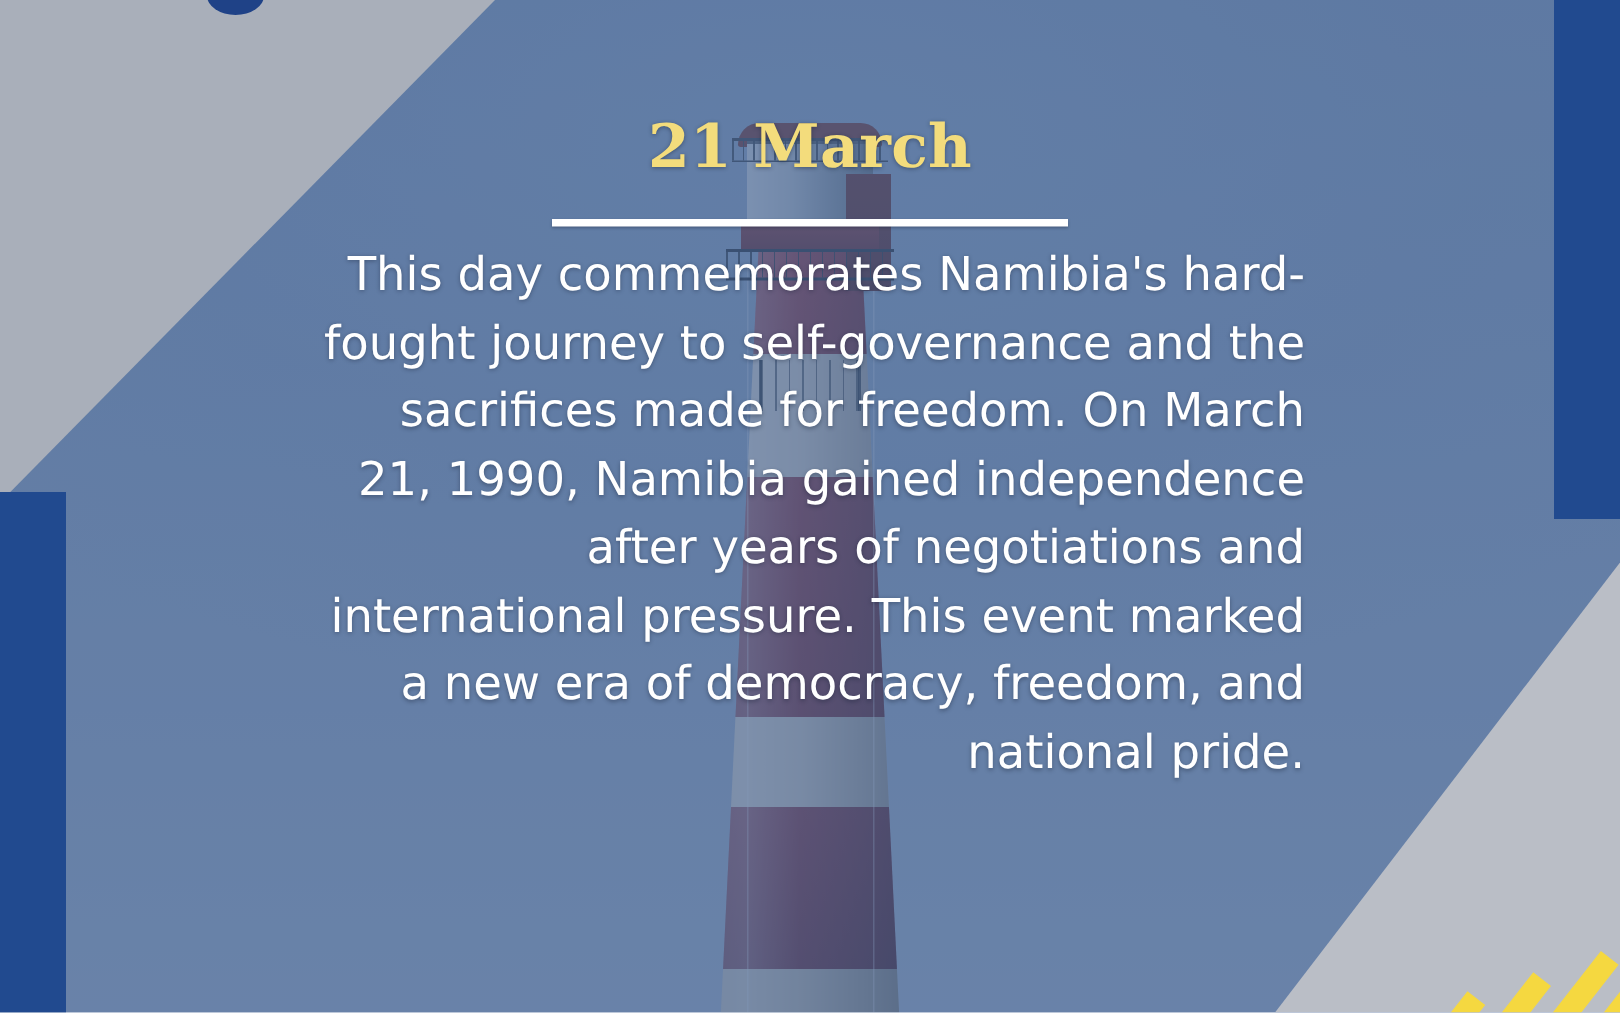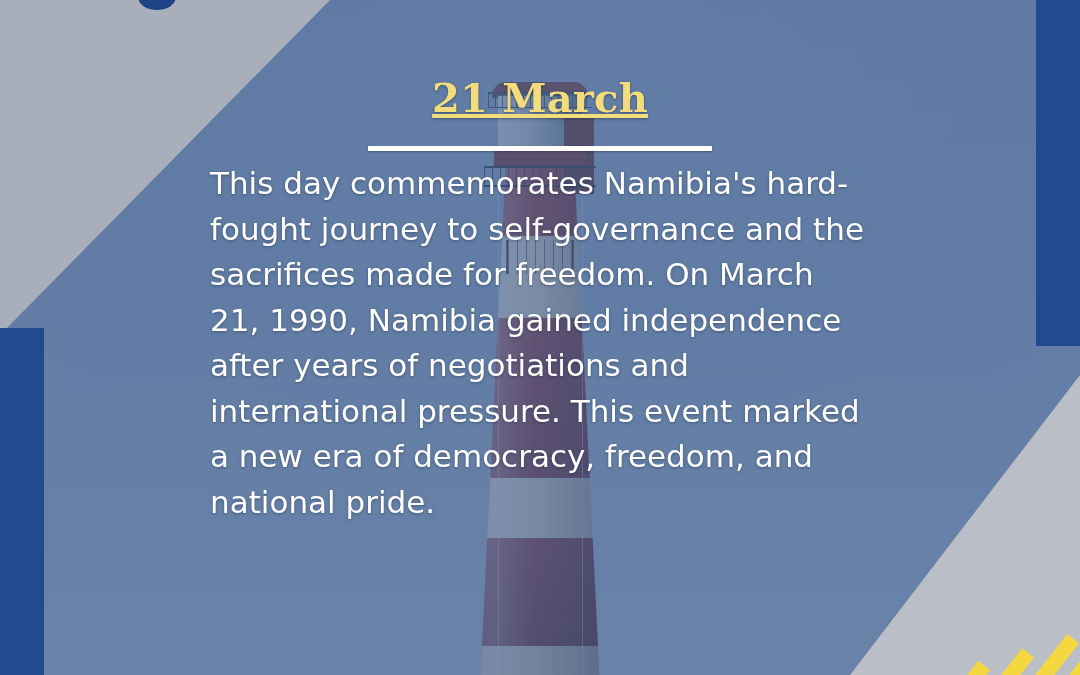--- a/index.html
+++ b/index.html
@@ -197,21 +197,20 @@
   .date-line {
     margin: 0;
     padding-top: 78px;
     font-family: "DejaVu Serif", "Liberation Serif", serif;
     font-size: 40px;
     font-weight: 700;
     letter-spacing: 0.2px;
     color: #f3dc7c;
     text-shadow: 0 1px 3px rgba(20,30,50,0.45);
     line-height: 1;
-    text-decoration: underline;
   }
   .divider {
     width: 344px;
     height: 5px;
     margin: 28px auto 0 auto;
     background: #ffffff;
     box-shadow: 0 1px 2px rgba(20,30,50,0.35);
   }
   .main-title {
     margin: 0;
@@ -225,21 +224,21 @@
     line-height: 1.15;
   }
   .body-copy {
     width: 660px;
     margin: 10px auto 0 auto;
     font-family: "DejaVu Sans", "Liberation Sans", sans-serif;
     font-size: 31px;
     font-weight: 400;
     line-height: 1.47;
     color: #ffffff;
-    text-align: left;
+    text-align: right;
     text-shadow: 0 1px 3px rgba(20,30,50,0.40);
   }
 </style>
 </head>
 <body>
 
 <div class="poster">
 
   <div class="photo">
     <div class="sky-haze"></div>

